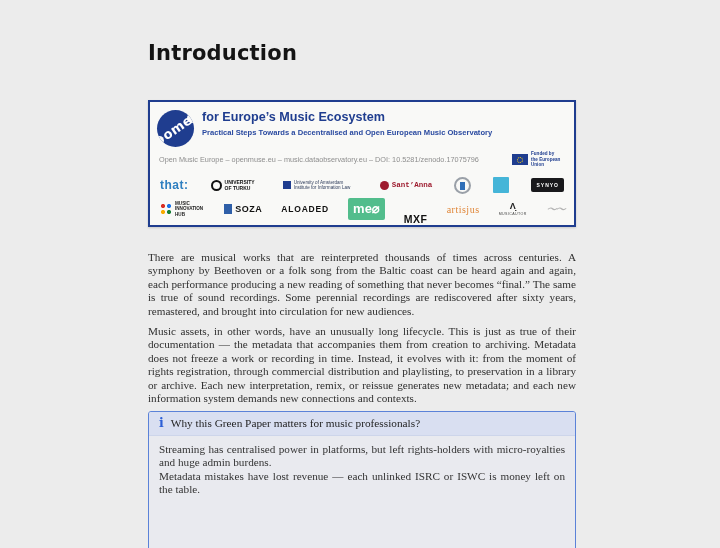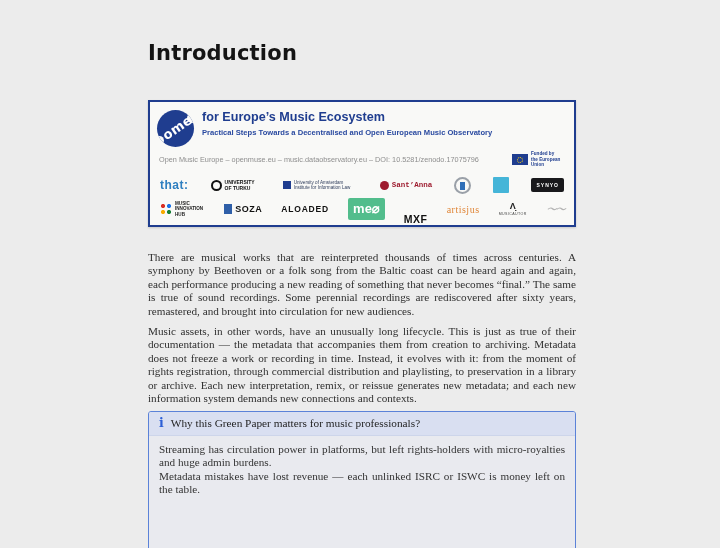--- a/index.html
+++ b/index.html
@@ -224,18 +224,18 @@
 
   <p class="body-para para-1">There are musical works that are reinterpreted thousands of times across centuries.  A symphony by Beethoven or a folk song from the Baltic coast can be heard again and again, each performance producing a new reading of something that never becomes “final.”  The same is true of sound recordings.  Some perennial recordings are rediscovered after sixty years, remastered, and brought into circulation for new audiences.</p>
   <p class="body-para para-2">Music assets, in other words, have an unusually long lifecycle.  This is just as true of their documentation — the metadata that accompanies them from creation to archiving. Metadata does not freeze a work or recording in time.  Instead, it evolves with it: from the moment of rights registration, through commercial distribution and playlisting, to preservation in a library or archive.  Each new interpretation, remix, or reissue generates new metadata; and each new information system demands new connections and contexts.</p>
 
   <div class="callout">
     <div class="callout-header">
       <span class="info-icon">i</span>
       <span class="callout-title">Why this Green Paper matters for music professionals?</span>
     </div>
     <div class="callout-body">
-      <p>Streaming has circulation power in platforms, but left rights-holders with micro-royalties and huge admin burdens.</p>
+      <p>Streaming has centralised power in platforms, but left rights-holders with micro-royalties and huge admin burdens.</p>
       <p>Metadata mistakes have lost revenue — each unlinked ISRC or ISWC is money left on the table.</p>
     </div>
   </div>
 
 </div>
 
 </body></html>

